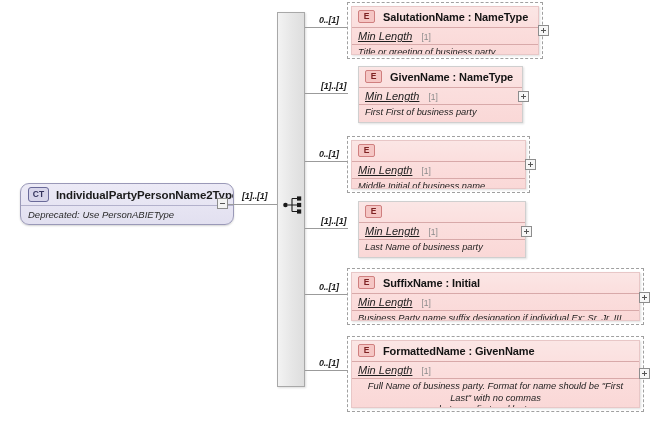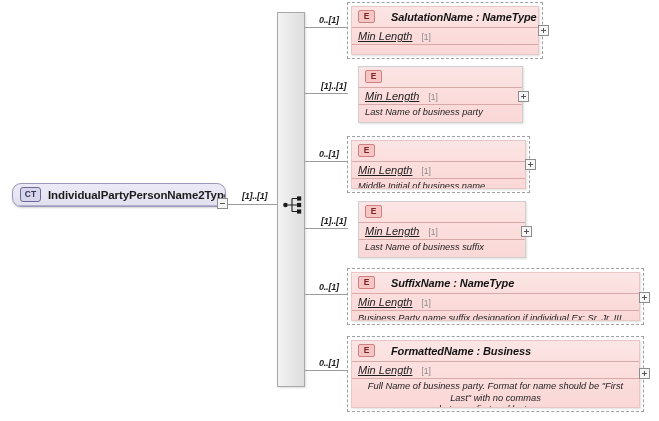--- a/index.html
+++ b/index.html
@@ -18,21 +18,21 @@
   #canvas {
     position: absolute;
     left: 0; top: 0;
     width: 659px;
     height: 421px;
   }
 
   
   .ct-box {
     position: absolute;
-    left: 12px;
+    left: 20px;
     top: 183px;
     width: 214px;
     box-sizing: border-box;
     border: 1px solid #9a99b8;
     border-radius: 9px;
     background: linear-gradient(to bottom, #eceaf6 0%, #e2e0f0 100%);
     box-shadow: 0 1px 2px rgba(0,0,0,0.18);
     overflow: hidden;
   }
   .ct-head {
@@ -169,27 +169,26 @@
     border: 1px solid #cf7f7f;
     border-radius: 2px;
     background: #f5c6c4;
     color: #7d2222;
     font-size: 8.5px;
     line-height: 11px;
     text-align: center;
     font-weight: bold;
   }
   .el-title {
-    margin-left: 16px;
+    margin-left: 8px;
     font-size: 11px;
     font-weight: bold;
     color: #141414;
     white-space: nowrap;
     letter-spacing: -0.1px;
-    font-style: italic;
   }
   .el-facet {
     display: flex;
     align-items: baseline;
     padding: 2px 6px 2px 6px;
     border-top: 1px solid #d8a9a9;
     border-bottom: 1px solid #d8a9a9;
   }
   .facet-name {
     font-size: 11px;
@@ -233,20 +232,21 @@
 </head>
 <body>
 
 <div id="canvas">
 
   <div class="ct-box">
     <div class="ct-head">
       <span class="ct-badge">CT</span>
       <span class="ct-title">IndividualPartyPersonName2Type</span>
     </div>
+    <div class="ct-sub">Deprecated: Use PersonABIEType</div>
   </div>
   <div class="minus-box"></div>
 
   <div class="line h" style="left:228px; top:204px; width:49px;"></div>
   <div class="card" style="left:242px; top:191px;">[1]..[1]</div>
 
   <div class="seq-panel"></div>
   <div class="seq-icon">
     <svg width="22" height="22" viewBox="0 0 22 22" xmlns="http://www.w3.org/2000/svg">
       <circle cx="2.5" cy="11" r="2.3" fill="#1a1a1a"></circle>
@@ -274,86 +274,88 @@
   <div class="el optional" style="left:347px; top:2px; width:196px; height:57px;">
     <div class="el-inner">
       <div class="el-head">
         <span class="el-badge">E</span>
         <span class="el-title">SalutationName : NameType</span>
       </div>
       <div class="el-facet">
         <span class="facet-name">Min Length</span>
         <span class="facet-card">[1]</span>
       </div>
+      <div class="el-doc">Title or greeting of business party</div>
     </div>
   </div>
   <div class="plus-box" style="left:538px; top:25px;"></div>
 
   <div class="el required" style="left:358px; top:66px; width:165px; height:57px;">
     <div class="el-inner">
       <div class="el-head">
         <span class="el-badge">E</span>
+        <span class="el-title">GivenName : NameType</span>
+      </div>
+      <div class="el-facet">
+        <span class="facet-name">Min Length</span>
+        <span class="facet-card">[1]</span>
+      </div>
+      <div class="el-doc">First First of business party</div>
+    </div>
+  </div>
+  <div class="plus-box" style="left:518px; top:91px;"></div>
+
+  <div class="el optional" style="left:347px; top:136px; width:183px; height:57px;">
+    <div class="el-inner">
+      <div class="el-head">
+        <span class="el-badge">E</span>
+      </div>
+      <div class="el-facet">
+        <span class="facet-name">Min Length</span>
+        <span class="facet-card">[1]</span>
+      </div>
+      <div class="el-doc">Middle Initial of business name</div>
+    </div>
+  </div>
+  <div class="plus-box" style="left:525px; top:159px;"></div>
+
+  <div class="el required" style="left:358px; top:201px; width:168px; height:57px;">
+    <div class="el-inner">
+      <div class="el-head">
+        <span class="el-badge">E</span>
       </div>
       <div class="el-facet">
         <span class="facet-name">Min Length</span>
         <span class="facet-card">[1]</span>
       </div>
       <div class="el-doc">Last Name of business party</div>
     </div>
   </div>
-  <div class="plus-box" style="left:518px; top:91px;"></div>
-
-  <div class="el optional" style="left:347px; top:136px; width:183px; height:57px;">
-    <div class="el-inner">
-      <div class="el-head">
-        <span class="el-badge">E</span>
-      </div>
-      <div class="el-facet">
-        <span class="facet-name">Min Length</span>
-        <span class="facet-card">[1]</span>
-      </div>
-      <div class="el-doc">Middle Initial of business name</div>
-    </div>
-  </div>
-  <div class="plus-box" style="left:525px; top:159px;"></div>
-
-  <div class="el required" style="left:358px; top:201px; width:168px; height:57px;">
-    <div class="el-inner">
-      <div class="el-head">
-        <span class="el-badge">E</span>
-      </div>
-      <div class="el-facet">
-        <span class="facet-name">Min Length</span>
-        <span class="facet-card">[1]</span>
-      </div>
-      <div class="el-doc">Last Name of business suffix</div>
-    </div>
-  </div>
   <div class="plus-box" style="left:521px; top:226px;"></div>
 
   <div class="el optional" style="left:347px; top:268px; width:297px; height:57px;">
     <div class="el-inner">
       <div class="el-head">
         <span class="el-badge">E</span>
-        <span class="el-title">SuffixName : NameType</span>
+        <span class="el-title">SuffixName : Initial</span>
       </div>
       <div class="el-facet">
         <span class="facet-name">Min Length</span>
         <span class="facet-card">[1]</span>
       </div>
       <div class="el-doc">Business Party name suffix designation if individual Ex: Sr, Jr, III, etc.</div>
     </div>
   </div>
   <div class="plus-box" style="left:639px; top:292px;"></div>
 
   <div class="el optional" style="left:347px; top:336px; width:297px; height:76px;">
     <div class="el-inner">
       <div class="el-head">
         <span class="el-badge">E</span>
-        <span class="el-title">FormattedName : Business</span>
+        <span class="el-title">FormattedName : GivenName</span>
       </div>
       <div class="el-facet">
         <span class="facet-name">Min Length</span>
         <span class="facet-card">[1]</span>
       </div>
       <div class="el-doc" style="white-space:pre-line;text-align:center;">Full Name of business party. Format for name should be "First Last" with no commas
 between first and last name</div>
     </div>
   </div>
   <div class="plus-box" style="left:639px; top:368px;"></div>

